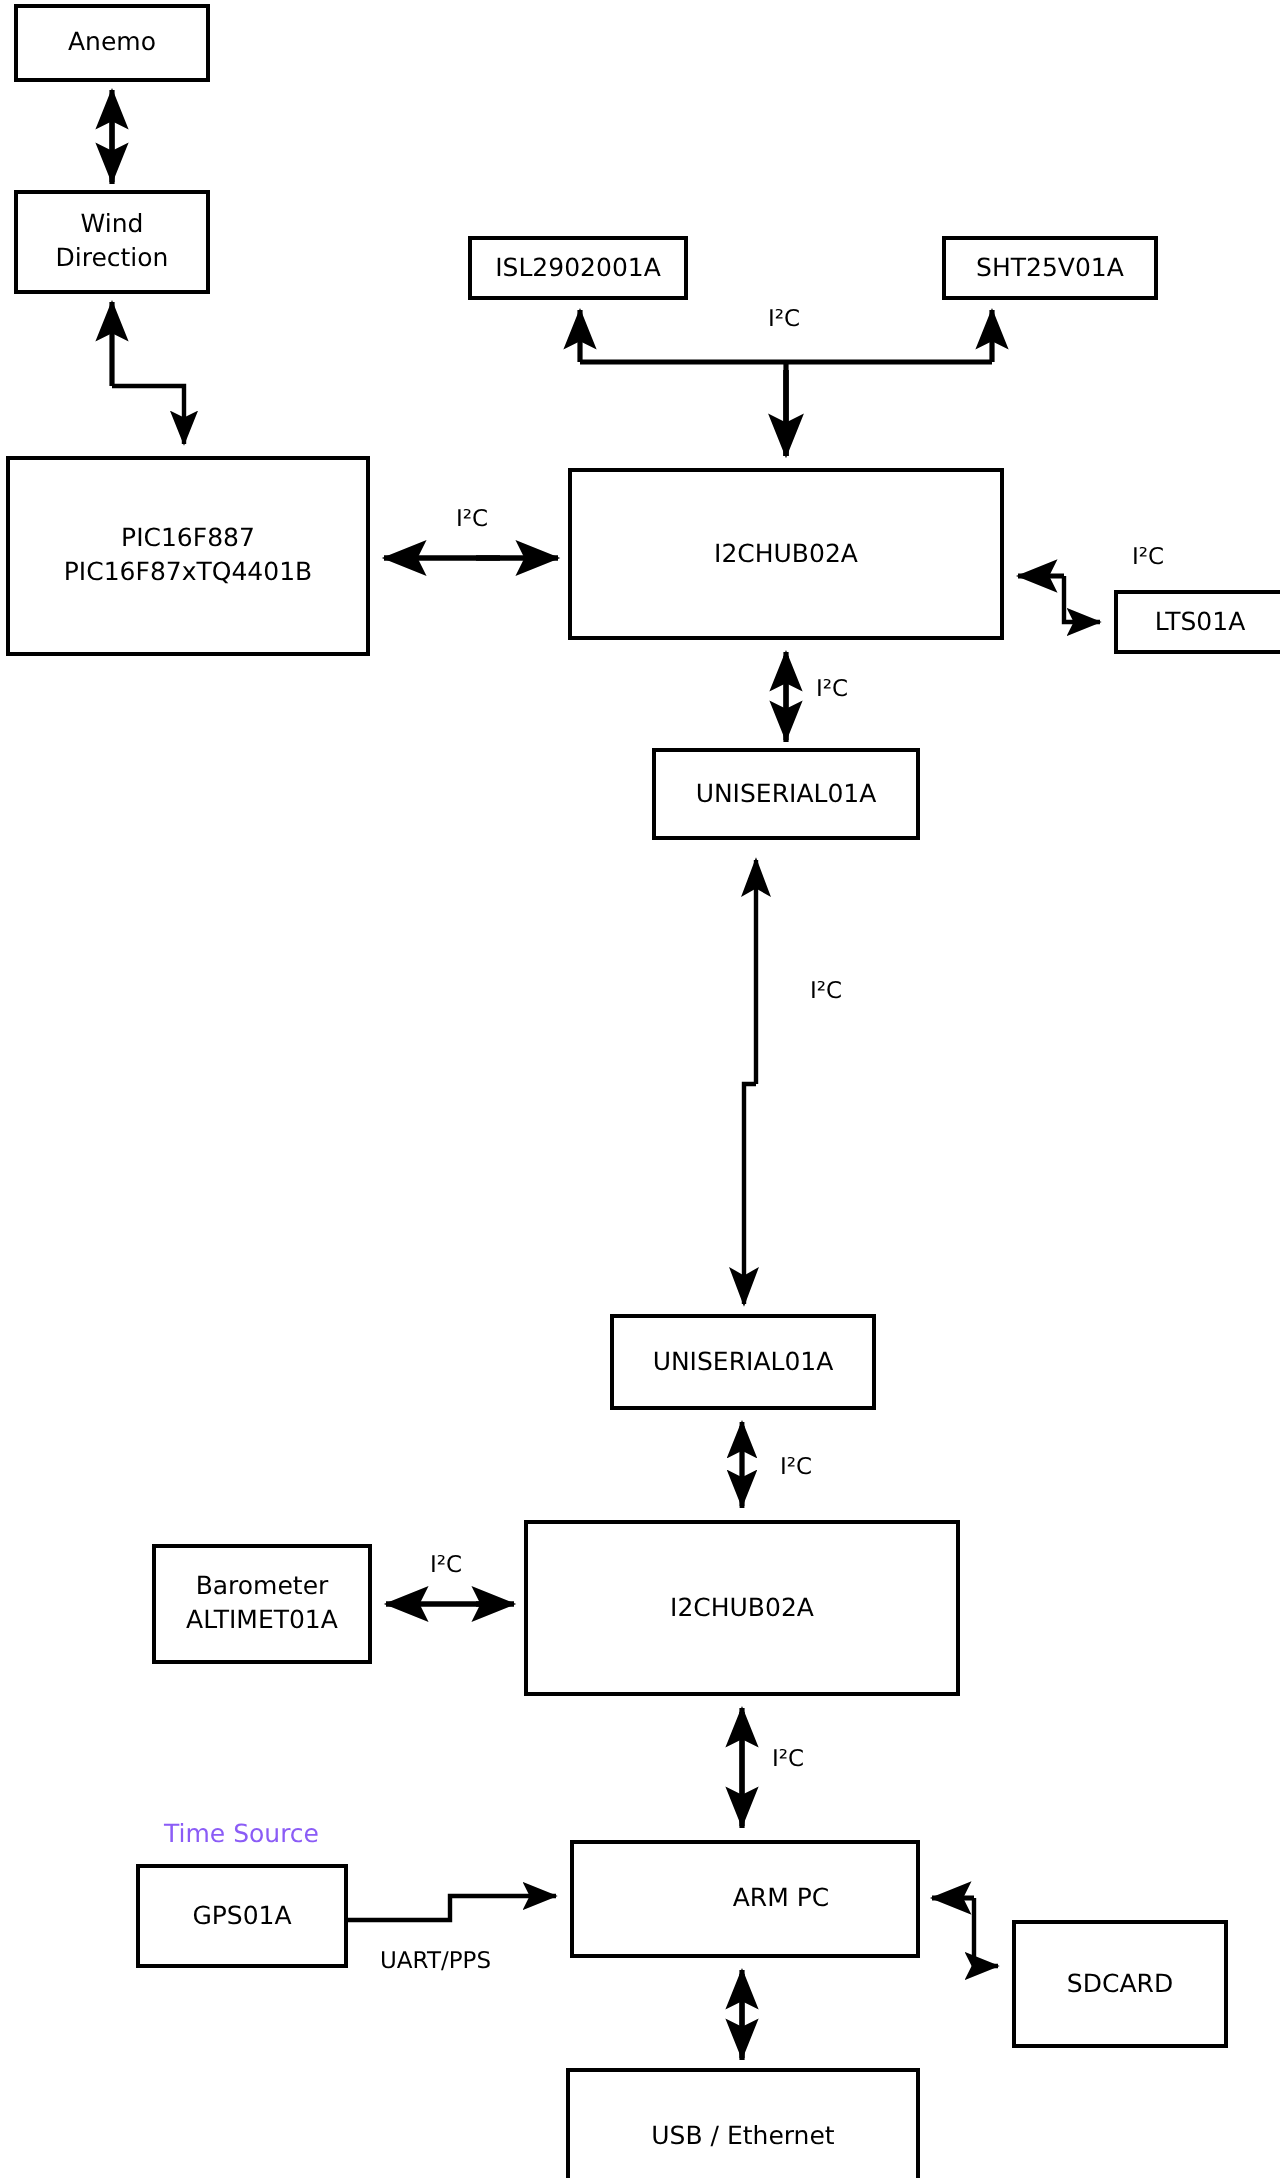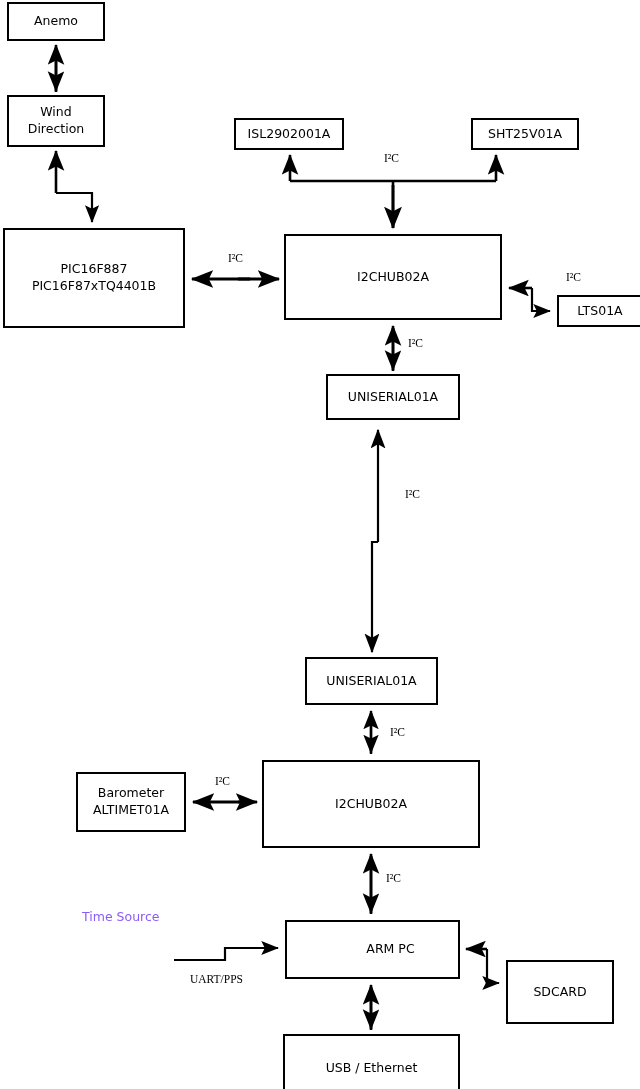--- a/index.html
+++ b/index.html
@@ -25,21 +25,20 @@
     z-index:3;
   }
   .node .lbl{white-space:pre-line;display:block;padding:0 4px;}
   .edge-label{
     position:absolute;
     font-size:11.5px;
     color:#000000;
     white-space:nowrap;
     z-index:4;
     background:transparent;
-    font-family:Liberation Serif, serif;
   }
   .free-label{
     position:absolute;
     font-size:12.5px;
     color:#8b5cf6;
     white-space:nowrap;
     z-index:4;
   }
 </style>
 </head>
@@ -154,20 +153,23 @@
   <div class="node" style="left: 305px; top: 657px; width: 133px; height: 48px;">
       <span class="lbl">UNISERIAL01A</span>
     </div>
   <div class="node" style="left: 262px; top: 760px; width: 218px; height: 88px;">
       <span class="lbl">I2CHUB02A</span>
     </div>
   <div class="node" style="left: 76px; top: 772px; width: 110px; height: 60px;">
       <span class="lbl">Barometer
 ALTIMET01A</span>
     </div>
+  <div class="node" style="left: 68px; top: 932px; width: 106px; height: 52px;">
+      <span class="lbl">GPS01A</span>
+    </div>
   <div class="node" style="left: 285px; top: 920px; width: 175px; height: 59px; padding-left: 36px;">
       <span class="lbl">ARM PC</span>
     </div>
   <div class="node" style="left: 506px; top: 960px; width: 108px; height: 64px;">
       <span class="lbl">SDCARD</span>
     </div>
   <div class="node" style="left: 283px; top: 1034px; width: 177px; height: 68px;">
       <span class="lbl">USB / Ethernet</span>
     </div>
 

